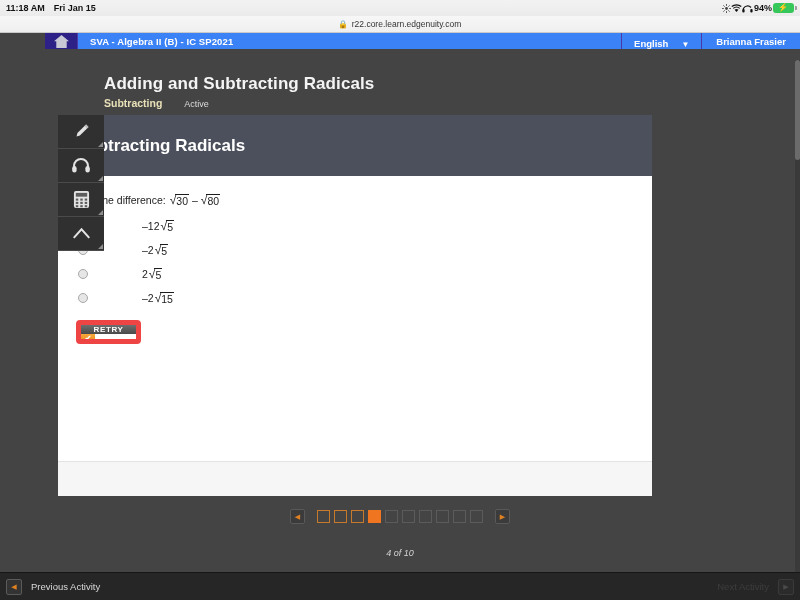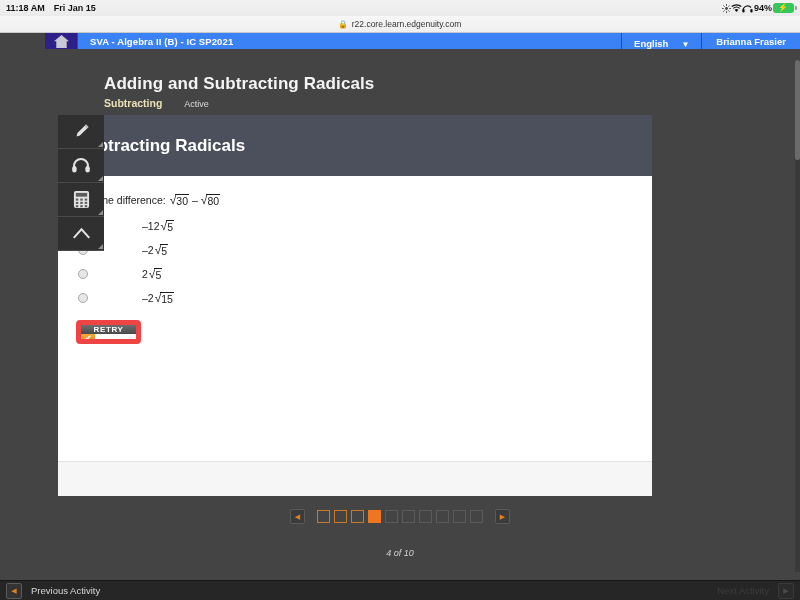--- a/index.html
+++ b/index.html
@@ -229,21 +229,21 @@
   .pager-box.seen { border-color: #c87a2c; }
   .pager-box.current { background: #ef7521; border-color: #ef7521; }
   .pager-count {
     text-align: center; margin-top: 24px;
     font-size: 9px; font-style: italic; color: #d2d2d2;
   }
 
   
   .bottom-bar {
     position: absolute; left: 0; bottom: 0;
-    width: 800px; height: 20px;
+    width: 800px; height: 28px;
     background: #262626;
     border-top: 1px solid #171717;
     display: flex; align-items: center;
     box-sizing: border-box;
     padding: 0 6px;
   }
   .activity-btn { display: flex; align-items: center; gap: 9px; }
   .activity-arrow {
     width: 16px; height: 16px; border-radius: 2px;
     background: #333; border: 1px solid #5a5a5a;

